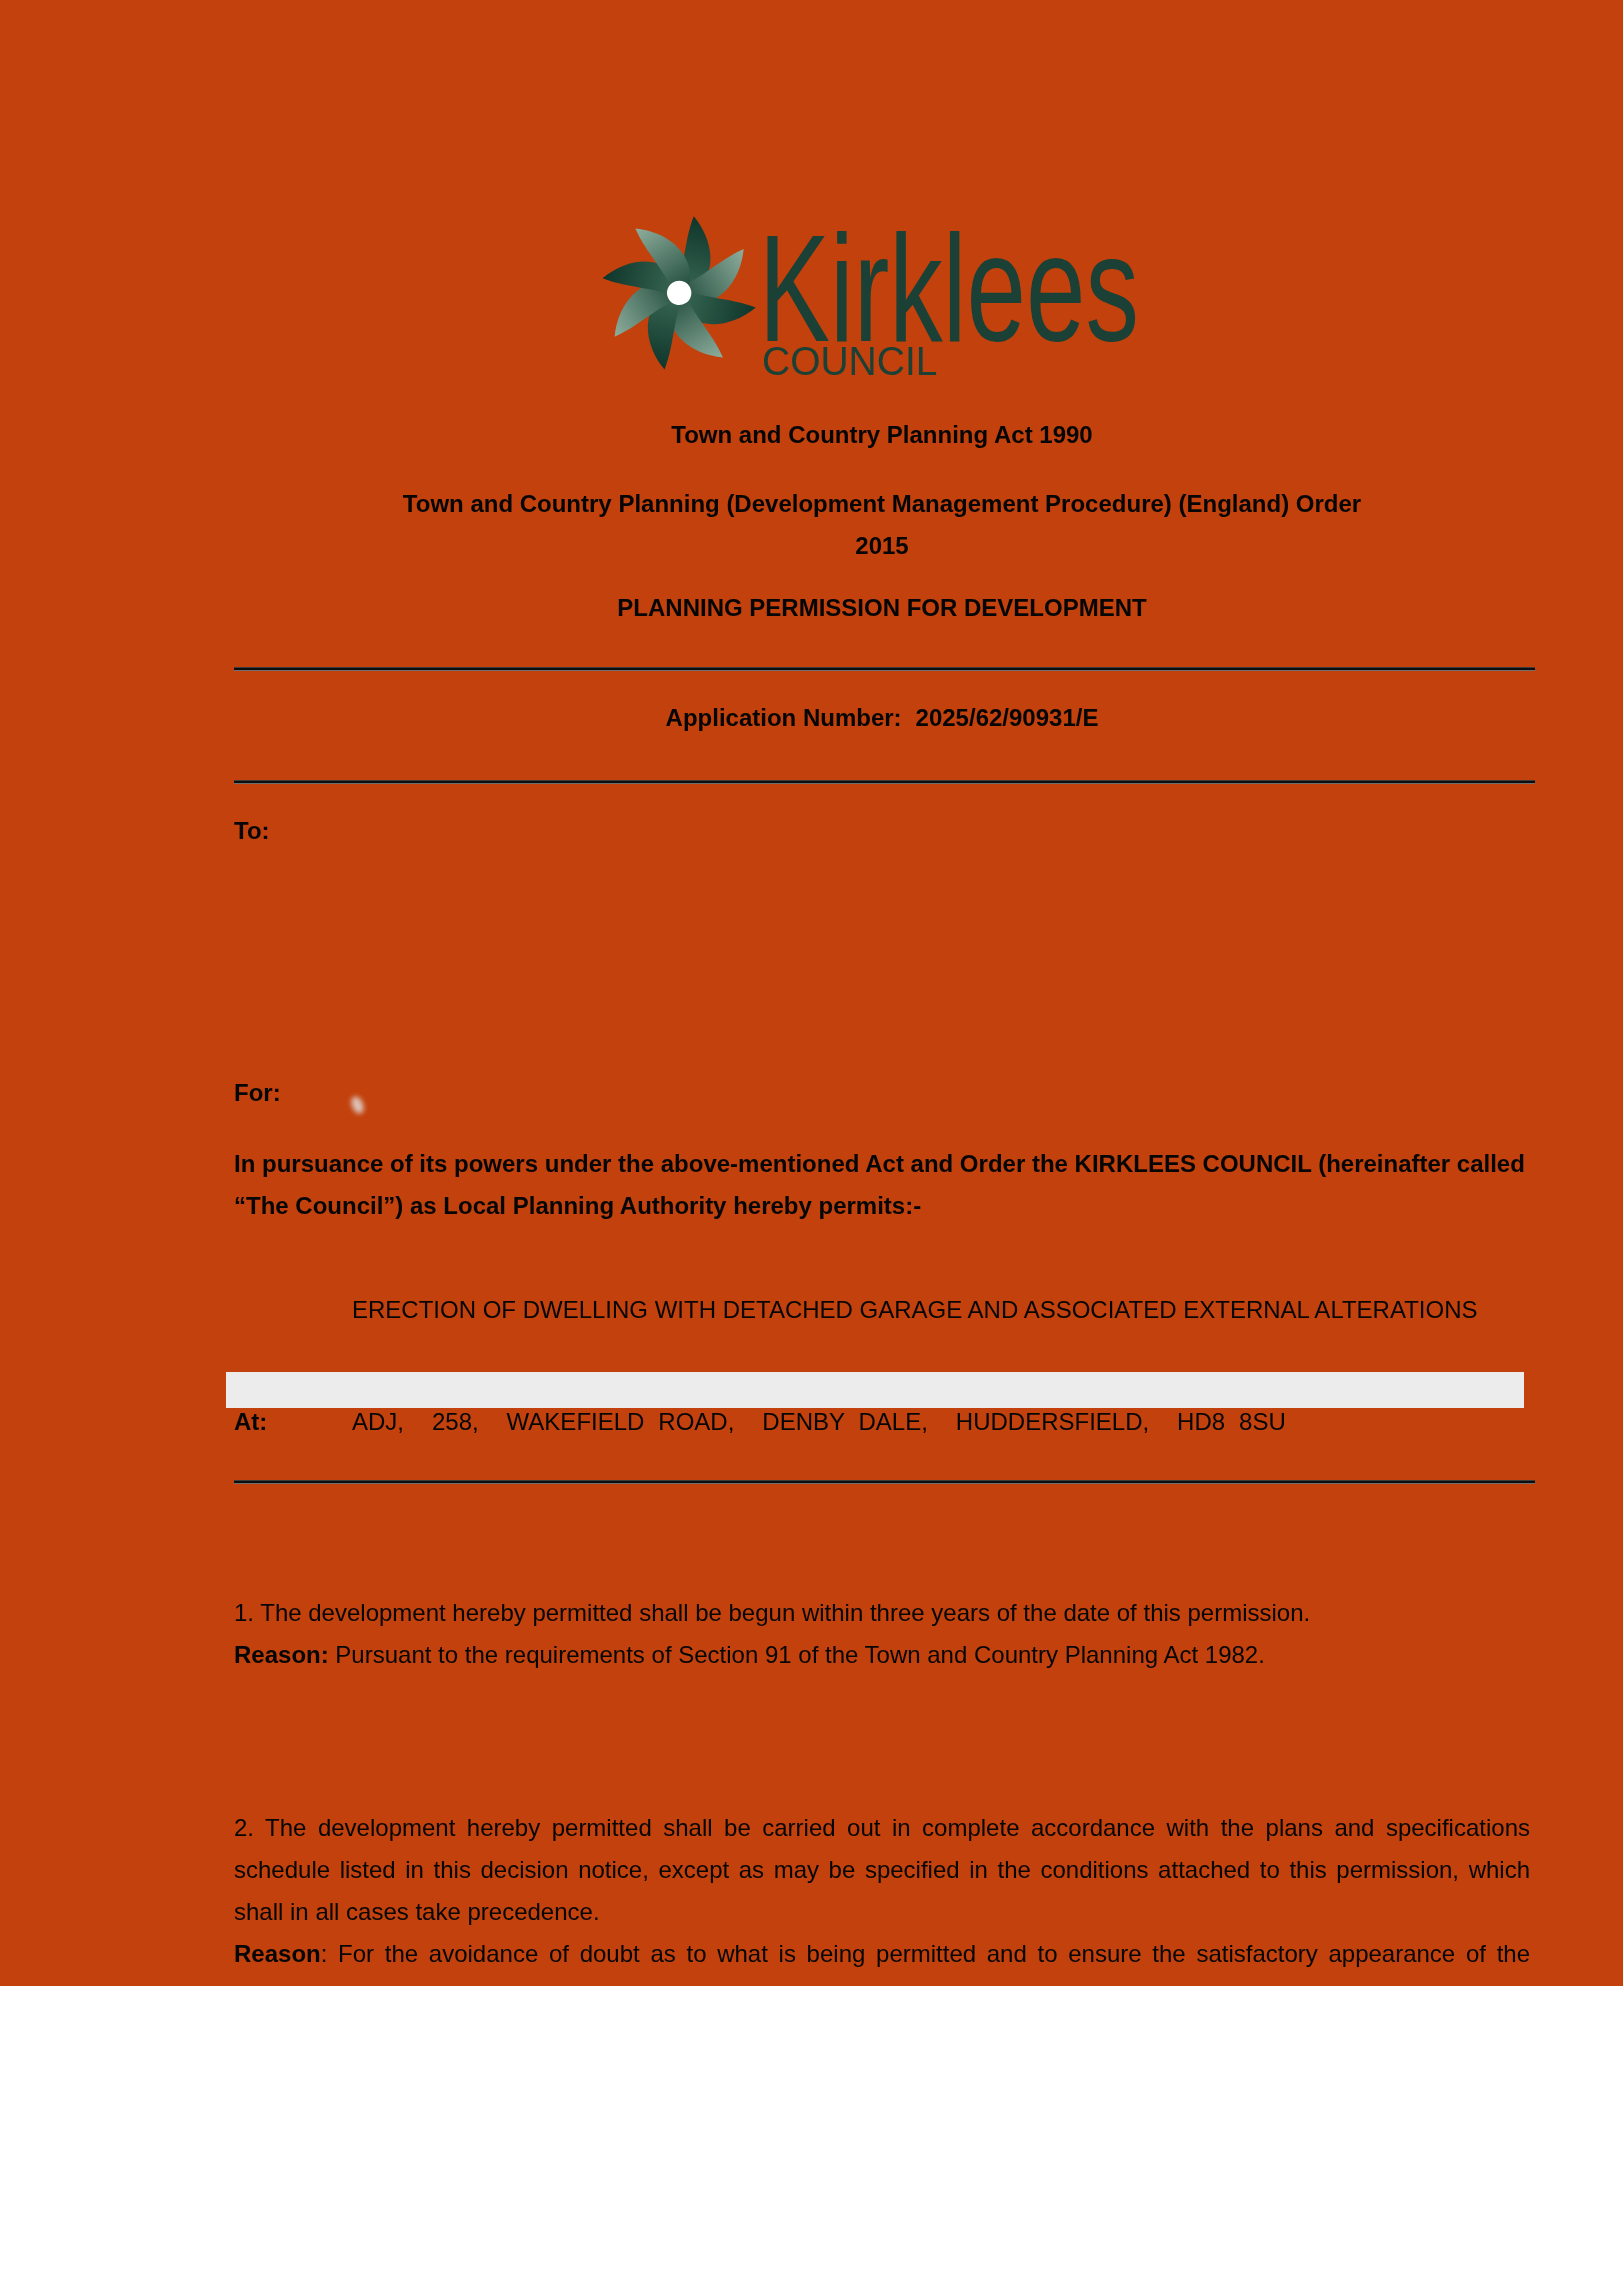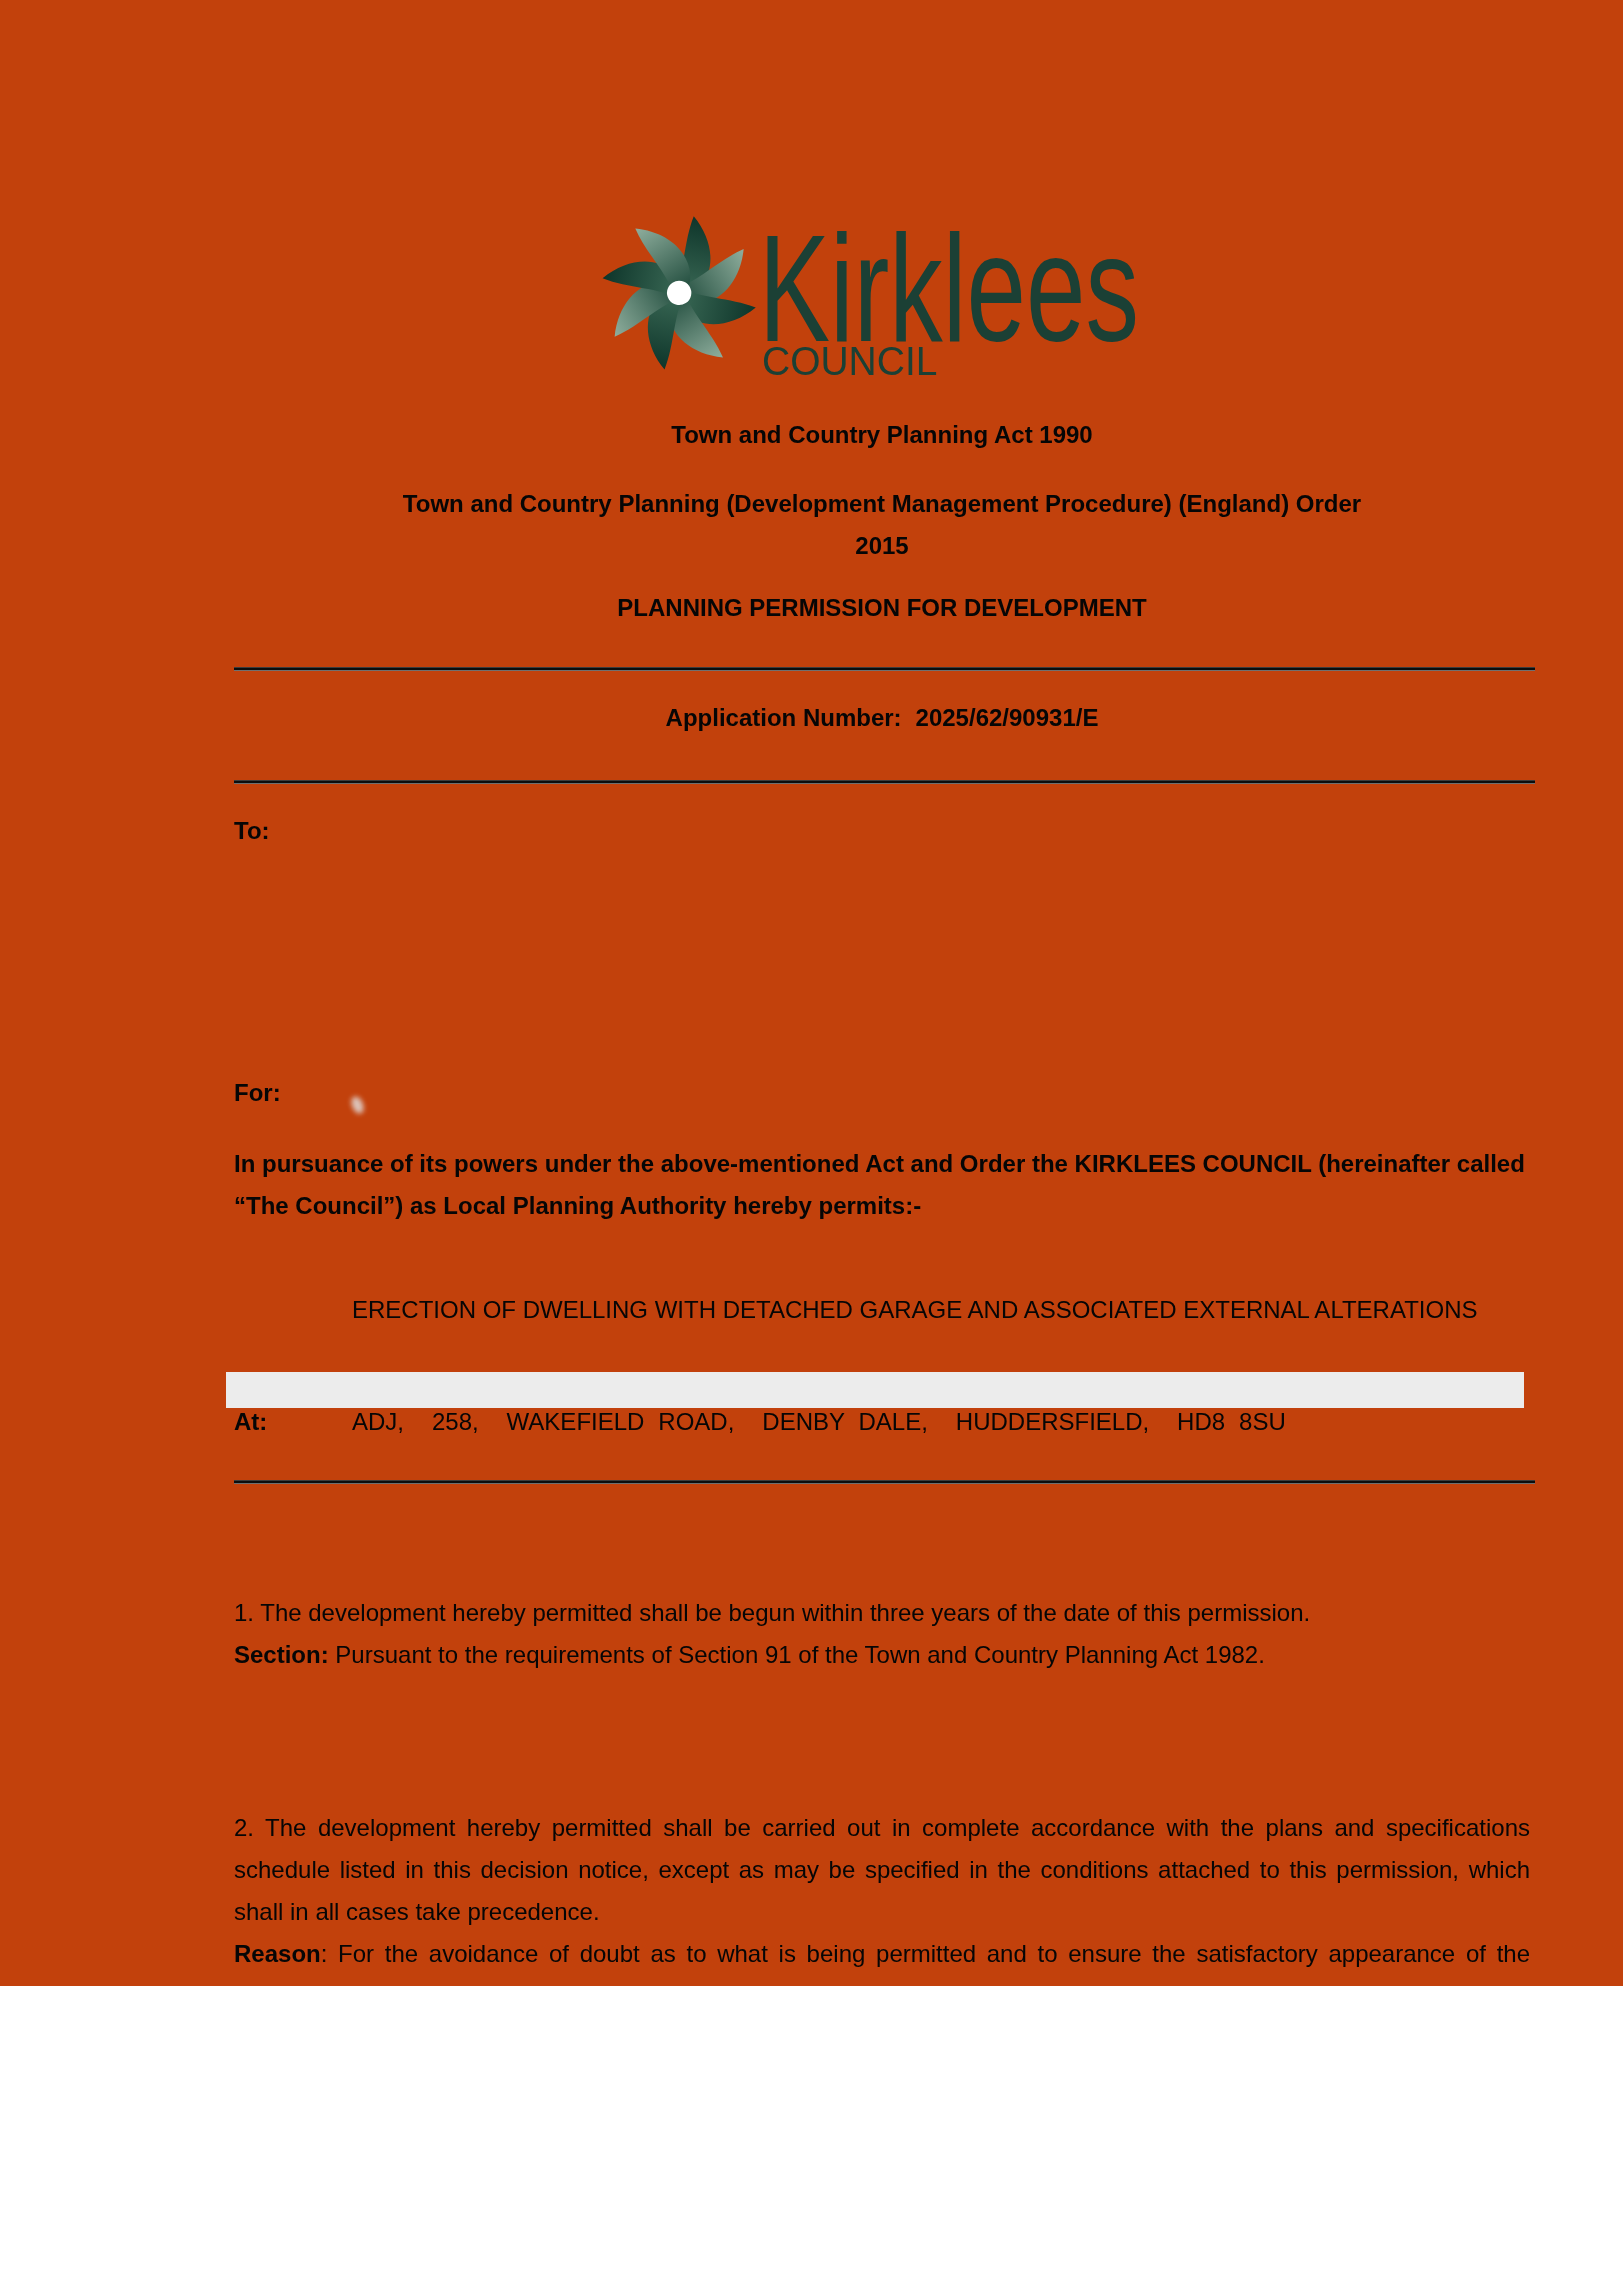--- a/index.html
+++ b/index.html
@@ -116,21 +116,21 @@
   <div class="blk" style="top:1401px;">
     <span class="at-label">At:</span>
     <span class="address keep-spaces">ADJ,  258,  WAKEFIELD ROAD,  DENBY DALE,  HUDDERSFIELD,  HD8 8SU</span>
   </div>
 
   <div class="rule" style="top:1480px;"></div>
 
 
   <div class="blk justify" style="top:1592px;">
     <p>1. The development hereby permitted shall be begun within three years of the date of this permission.</p>
-    <p><b>Section:</b><span> Pursuant to the requirements of Section 91 of the Town and Country Planning Act 1982.</span></p>
+    <p><b>Reason:</b><span> Pursuant to the requirements of Section 91 of the Town and Country Planning Act 1982.</span></p>
   </div>
 
   <div class="blk justify" style="top:1807px;">
     <p>2. The development hereby permitted shall be carried out in complete accordance with the plans and specifications schedule listed in this decision notice, except as may be specified in the conditions attached to this permission, which shall in all cases take precedence.</p>
     <p><b>Reason</b><span>: For the avoidance of doubt as to what is being permitted and to ensure the satisfactory appearance of the development on completion, and to accord with Policies LP1, LP2, LP3, LP7, LP11, LP20, LP21, LP22, LP24, LP28, LP30, LP31, LP33, LP51, LP52 and LP53 of the Kirklees Local Plan and the aims of the National Planning Policy Framework.</span></p>
   </div>
 
 </div>
 
 

